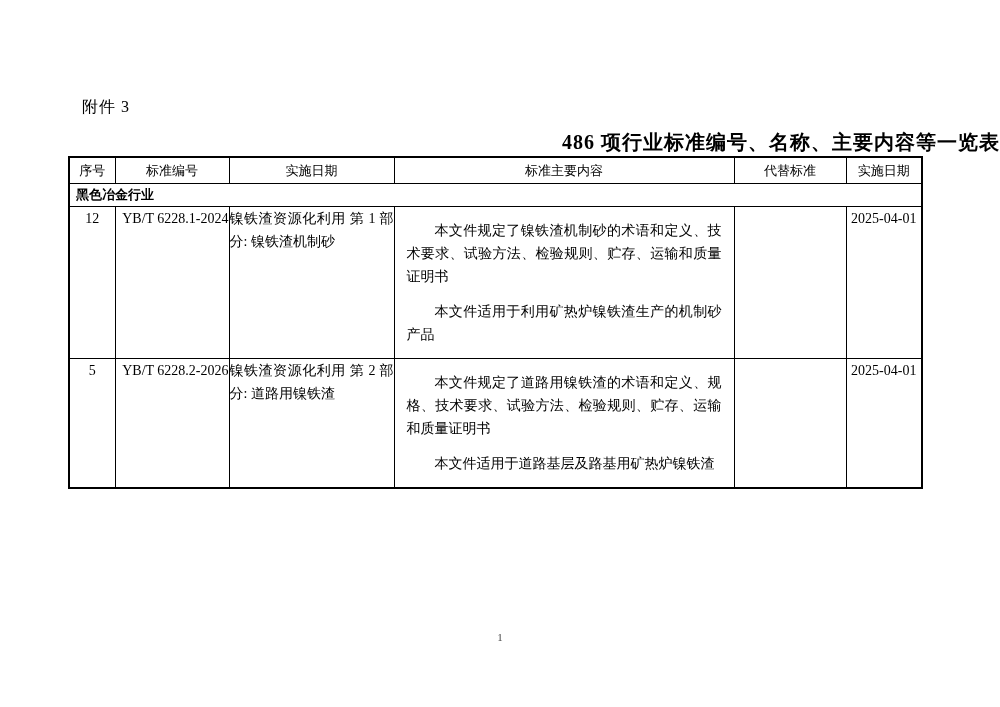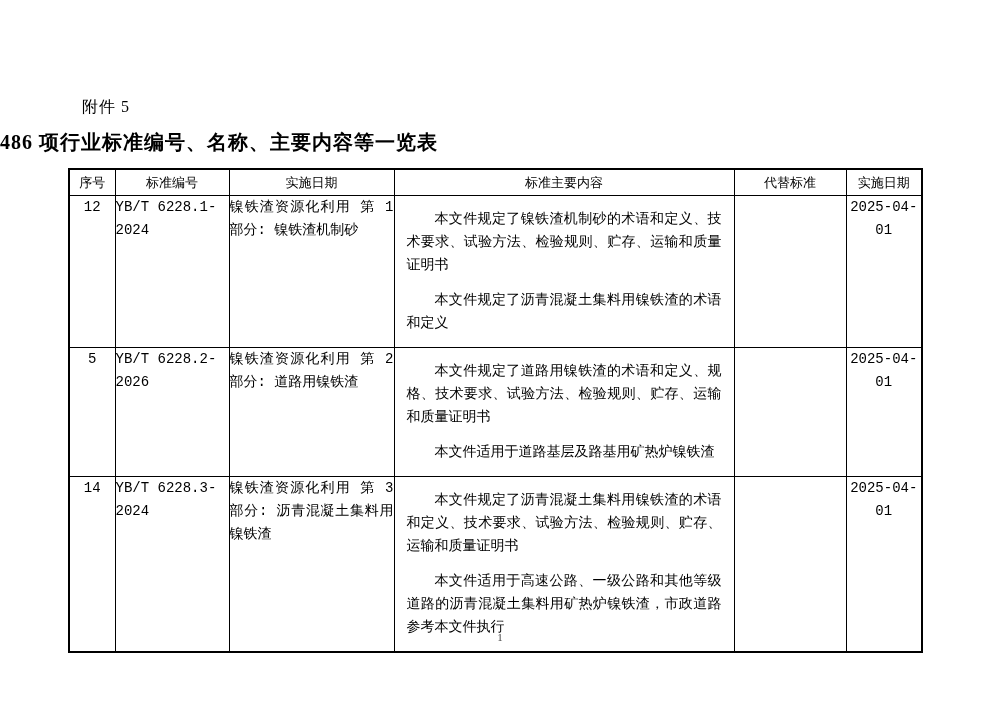--- a/index.html
+++ b/index.html
@@ -20,30 +20,29 @@
     left: 82px;
     top: 97px;
     font-size: 16px;
     letter-spacing: 1px;
   }
   .doc-title {
     position: absolute;
     left: 0;
     top: 129px;
     width: 100%;
-    text-align: left;
+    text-align: right;
     font-size: 20px;
     font-weight: bold;
     letter-spacing: 1px;
   }
   .table-wrap {
     position: absolute;
     left: 68px;
-    top: 168px;
-    font-family: Liberation Mono, monospace;
+    top: 156px;
   }
   table.standards {
     border-collapse: collapse;
     table-layout: fixed;
     width: 853px;
     border: 2px solid #000;
   }
   table.standards th,
   table.standards td {
     border: 1px solid #000;
@@ -71,21 +70,21 @@
   }
   tr.row-12 { height: 68px; }
   tr.row-13 { height: 74px; }
   tr.row-14 { height: 98px; }
   td.cell-no {
     text-align: center;
     line-height: 23px;
     padding-top: 2px;
   }
   td.cell-code {
-    text-align: left;
+    text-align: right;
     line-height: 23px;
     padding-top: 2px;
   }
   td.cell-name {
     text-align: justify;
     line-height: 23px;
     padding: 2px 8px 0 8px;
   }
   td.cell-content {
     padding: 2px 10px 0 10px;
@@ -114,21 +113,21 @@
     top: 631px;
     width: 100%;
     text-align: center;
     font-size: 11px;
     color: #4a4a4a;
   }
 </style>
 </head>
 <body>
 
-<div class="attachment-label">附件 5</div>
+<div class="attachment-label">附件 3</div>
 
 <div class="doc-title">486 项行业标准编号、名称、主要内容等一览表</div>
 
 <div class="table-wrap">
   <table class="standards">
     <colgroup>
       <col style="width:46px">
       <col style="width:114px">
       <col style="width:165px">
       <col style="width:340px">
@@ -139,53 +138,45 @@
       <tr class="header-row">
         <th>序号</th>
         <th>标准编号</th>
         <th>实施日期</th>
         <th>标准主要内容</th>
         <th>代替标准</th>
         <th>实施日期</th>
       </tr>
     </thead>
     <tbody>
+      <tr class="section-row">
+        <td colspan="6">黑色冶金行业</td>
+      </tr>
 
       <tr class="data-row row-12">
         <td class="cell-no">12</td>
         <td class="cell-code">YB/T 6228.1-2024</td>
         <td class="cell-name">镍铁渣资源化利用 第 1 部分: 镍铁渣机制砂</td>
         <td class="cell-content">
           <p>本文件规定了镍铁渣机制砂的术语和定义、技术要求、试验方法、检验规则、贮存、运输和质量证明书</p>
-          <p>本文件规定了沥青混凝土集料用镍铁渣的术语和定义</p>
+          <p>本文件适用于利用矿热炉镍铁渣生产的机制砂产品</p>
         </td>
         <td class="cell-replaced"></td>
         <td class="cell-date">2025-04-01</td>
       </tr>
 
       <tr class="data-row row-13">
         <td class="cell-no">5</td>
         <td class="cell-code">YB/T 6228.2-2026</td>
         <td class="cell-name">镍铁渣资源化利用 第 2 部分: 道路用镍铁渣</td>
         <td class="cell-content">
           <p>本文件规定了道路用镍铁渣的术语和定义、规格、技术要求、试验方法、检验规则、贮存、运输和质量证明书</p>
           <p>本文件适用于道路基层及路基用矿热炉镍铁渣</p>
         </td>
         <td class="cell-replaced"></td>
         <td class="cell-date">2025-04-01</td>
       </tr>
 
-      <tr class="data-row row-14">
-        <td class="cell-no">14</td>
-        <td class="cell-code">YB/T 6228.3-2024</td>
-        <td class="cell-name">镍铁渣资源化利用 第 3 部分: 沥青混凝土集料用镍铁渣</td>
-        <td class="cell-content">
-          <p>本文件规定了沥青混凝土集料用镍铁渣的术语和定义、技术要求、试验方法、检验规则、贮存、运输和质量证明书</p>
-          <p>本文件适用于高速公路、一级公路和其他等级道路的沥青混凝土集料用矿热炉镍铁渣，市政道路参考本文件执行</p>
-        </td>
-        <td class="cell-replaced"></td>
-        <td class="cell-date">2025-04-01</td>
-      </tr>
     </tbody>
   </table>
 </div>
 
 <div class="page-number">1</div>
 
 </body></html>

